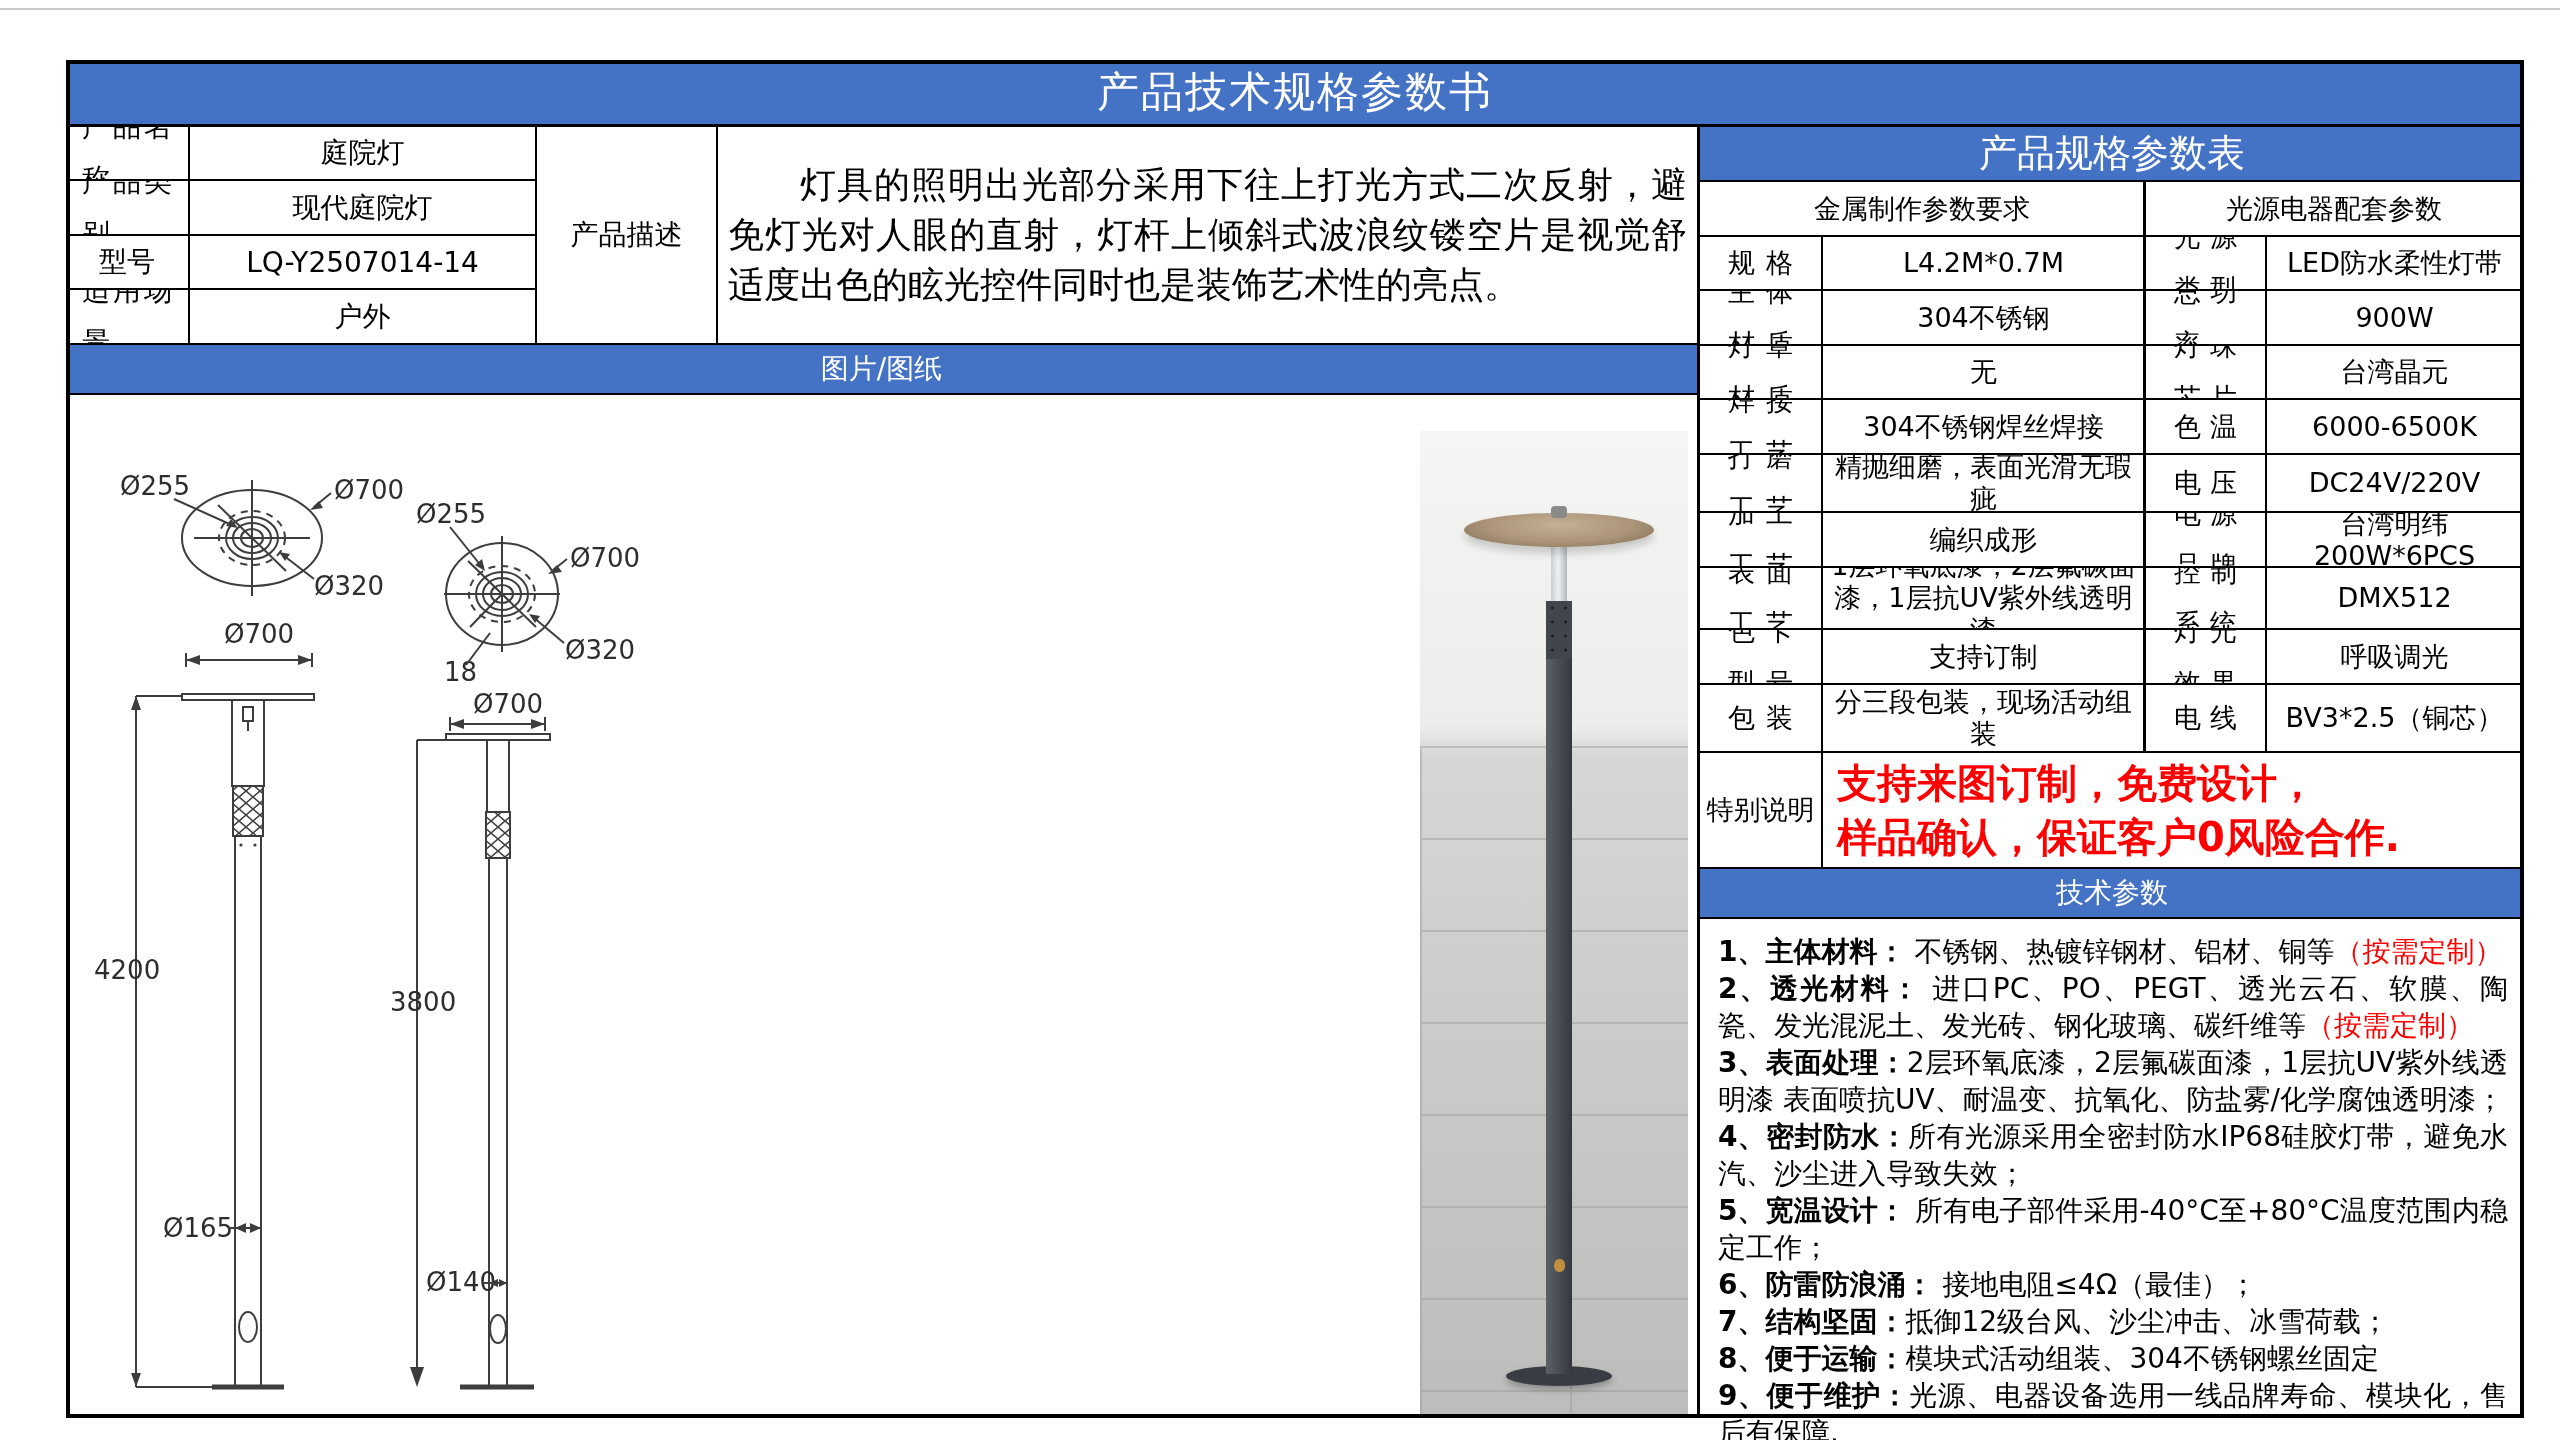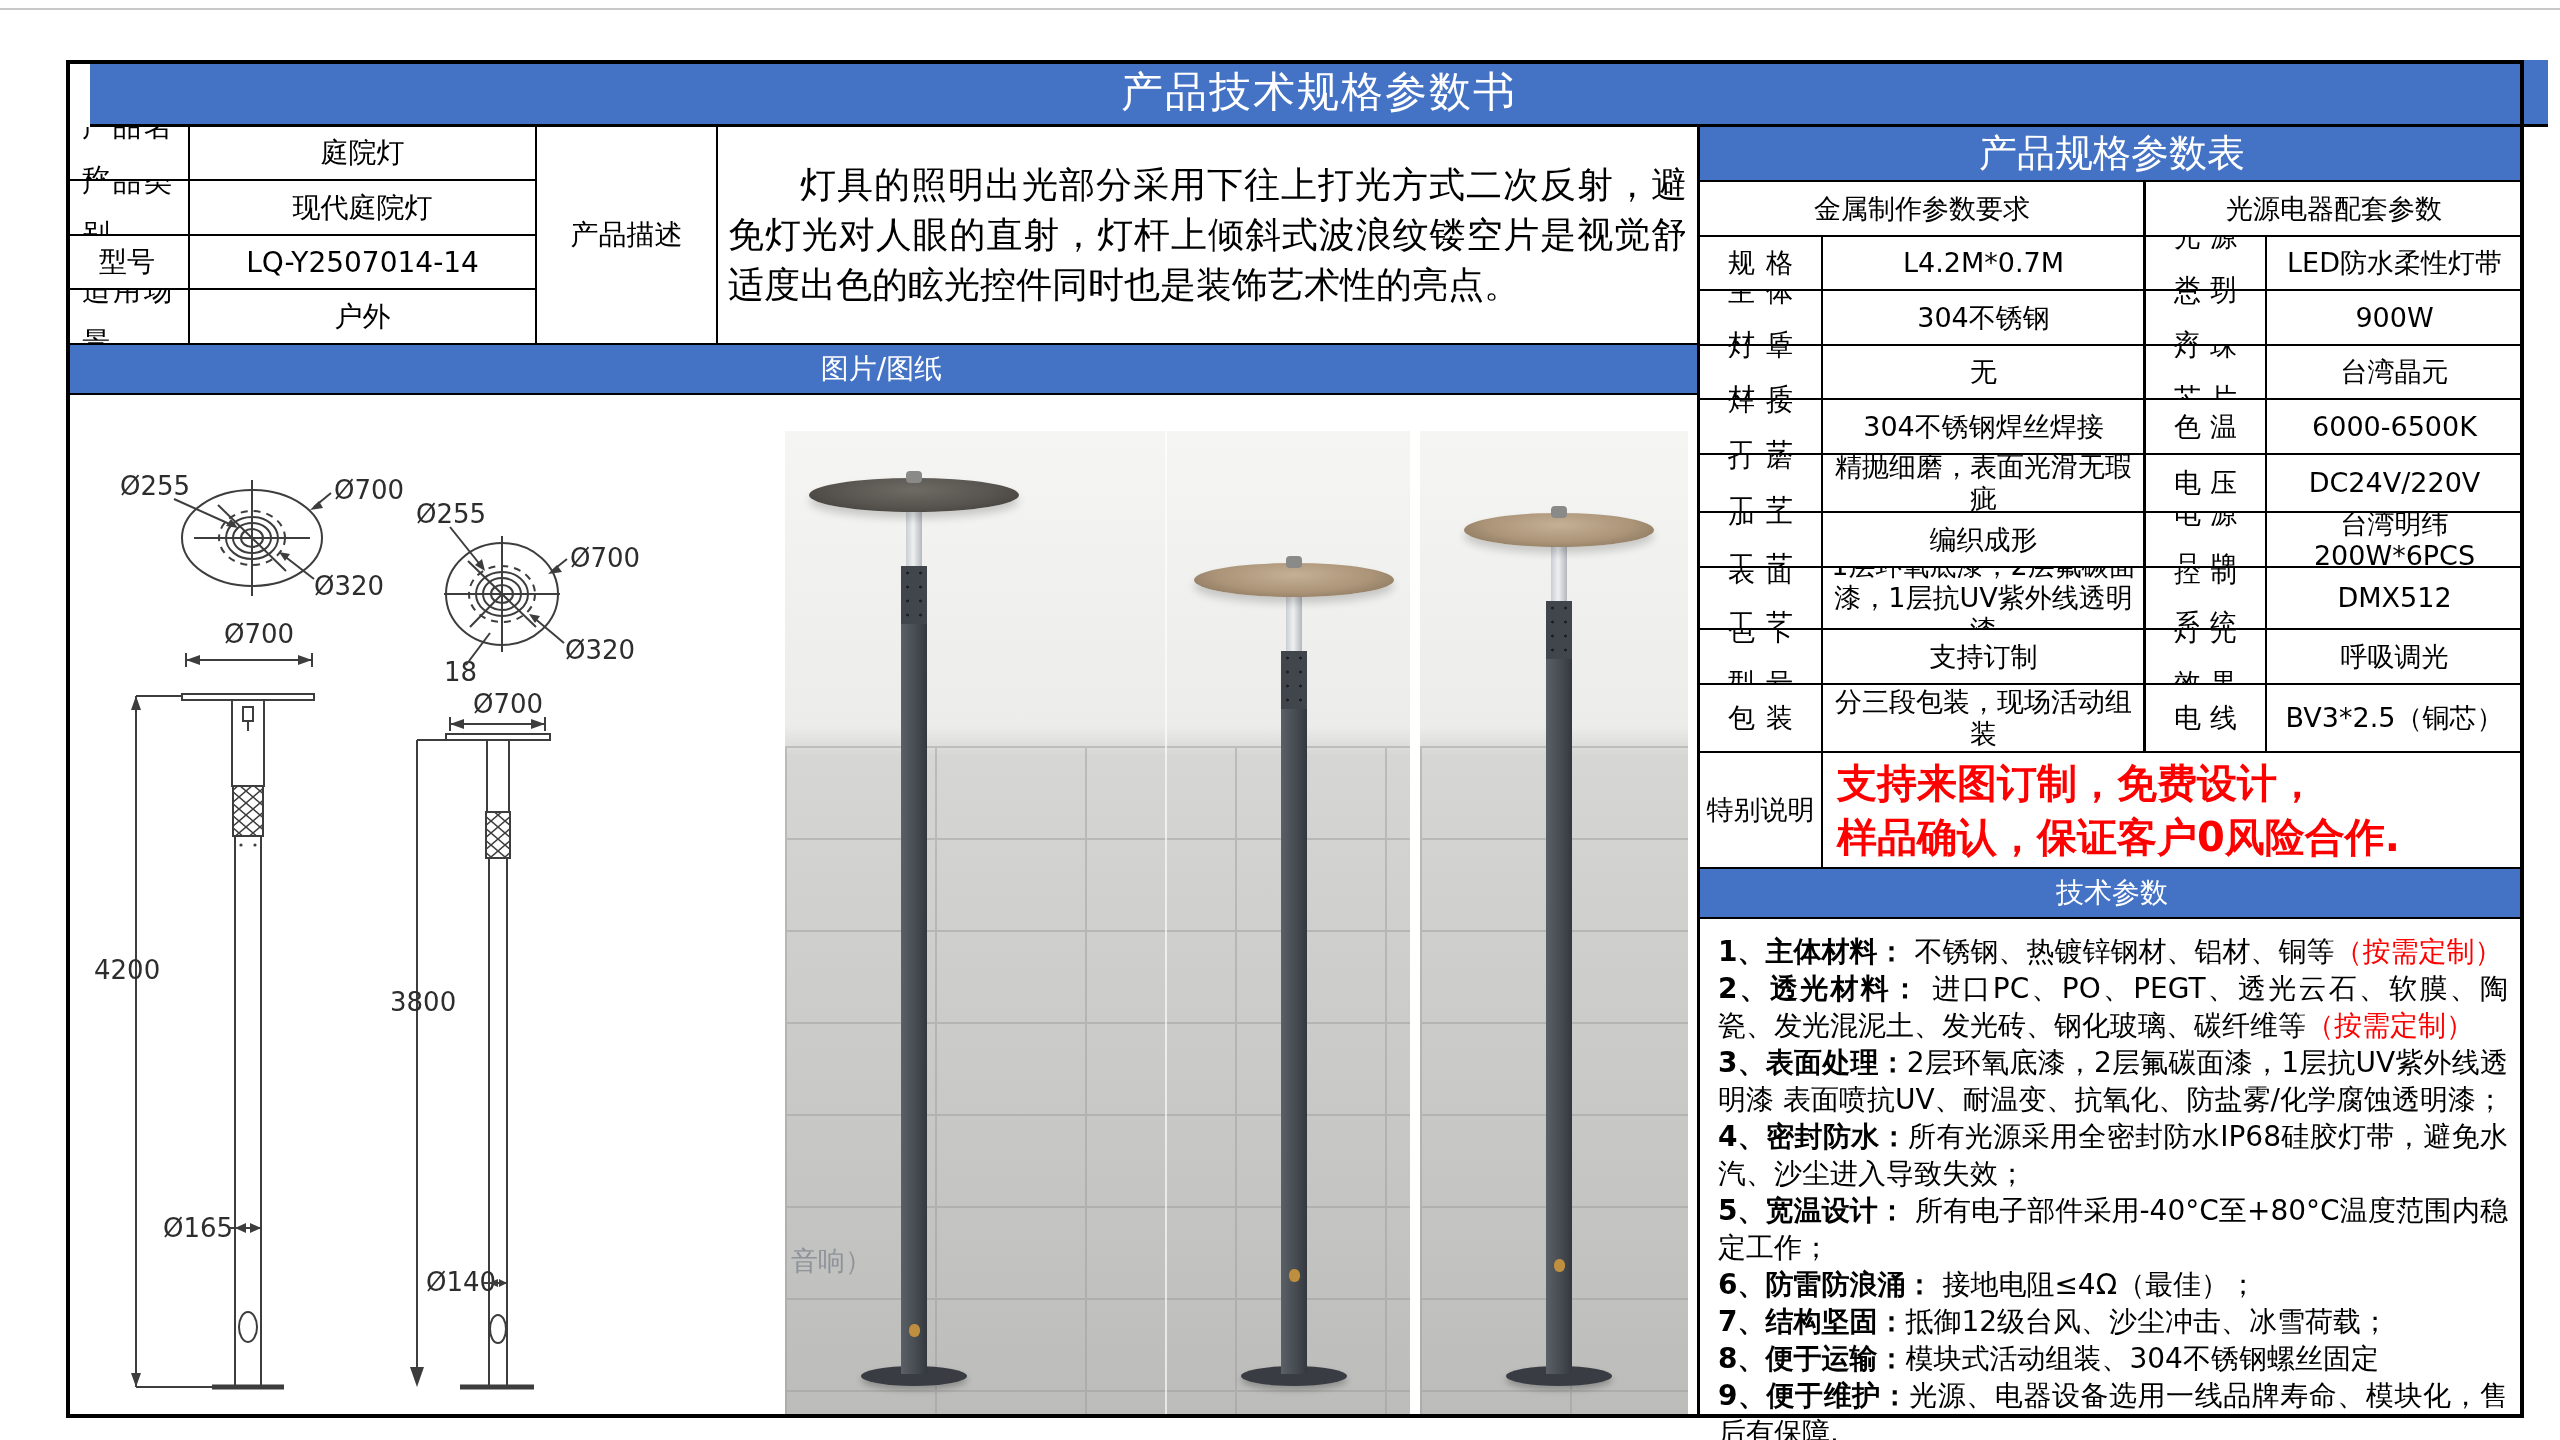--- a/index.html
+++ b/index.html
@@ -6,21 +6,21 @@
   html,body { width:2560px; height:1440px; background:#fff; overflow:hidden;
               font-family:"DejaVu Sans","Liberation Sans",sans-serif; color:#000; }
   .sheet { position:relative; width:2560px; height:1440px; background:#fff; }
   .topline { position:absolute; left:0; top:8px; width:2560px; height:2px; background:#c9c9c9; }
   .frame { position:absolute; left:66px; top:60px; width:2458px; height:1358px;
            border:4px solid #000; pointer-events:none; z-index:50; }
 
   .title-bar { position:absolute; left:66px; top:60px; width:2458px; height:67px;
                background:#4472C4; border-bottom:3px solid #000;
                display:flex; align-items:center; justify-content:center;
-               color:#fff; font-size:42px; letter-spacing:2px;margin-left:24px; }
+               color:#fff; font-size:42px; letter-spacing:2px; }
 
   
   .info-grid { position:absolute; left:66px; top:127px; width:652px; height:218px;
                display:grid; grid-template-columns:124px 347px 181px;
                grid-template-rows:54px 55px 54px 55px; }
   .cell { border-right:2px solid #000; border-bottom:2px solid #000;
           display:flex; align-items:center; justify-content:center;
           font-size:28px; overflow:hidden; }
   .lblj { display:block; text-align:justify; text-align-last:justify;
           padding:0 16px; line-height:52px; }
@@ -222,45 +222,20 @@
         <text x="348" y="896">Ø140</text>
         <path class="dim" d="M405,888 H411 M411,888 H429"></path>
         <polygon class="arr" points="411,888 420,884 420,892"></polygon>
           <polygon class="arr" points="429,888 421,884 421,892"></polygon>
         <ellipse class="dim" cx="420" cy="934" rx="8" ry="14"></ellipse>
         <path d="M382,992 H456" stroke="#3d3d3d" stroke-width="5" fill="none"></path>
       </g>
     </svg>
 
     
-    <div class="photo photo1">
-      <div class="tiles"></div>
-      <div class="seam" style="left:380px"></div>
-      <div class="lamp" style="left:24px; top:40px; width:210px; height:915px;">
-        <div class="hub"></div>
-        <div class="disc"></div>
-        <div class="stem"></div>
-        <div class="collar"></div>
-        <div class="pole">
-            <div class="knob" style="top:700px"></div>
-          </div>
-        <div class="base"></div>
-      </div>
-      <div class="lamp" style="left:409px; top:125px; width:200px; height:830px;">
-        <div class="hub"></div>
-        <div class="disc tan"></div>
-        <div class="stem"></div>
-        <div class="collar"></div>
-        <div class="pole">
-            <div class="knob" style="top:560px"></div>
-          </div>
-        <div class="base"></div>
-      </div>
-      <div class="photo-note" style="left:6px; top:812px;">音响）</div>
-    </div>
 
     <div class="photo photo2">
       <div class="tiles"></div>
       <div class="lamp" style="left:44px; top:75px; width:190px; height:880px;">
         <div class="hub"></div>
         <div class="disc tan"></div>
         <div class="stem"></div>
         <div class="collar"></div>
         <div class="pole">
             <div class="knob" style="top:600px"></div>

